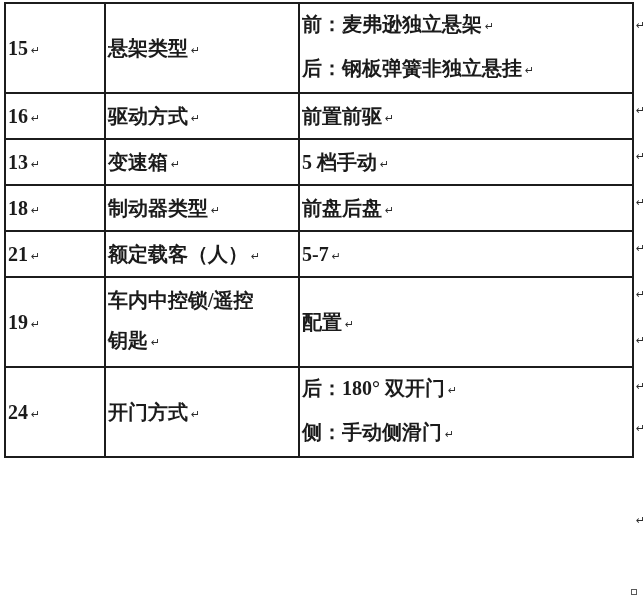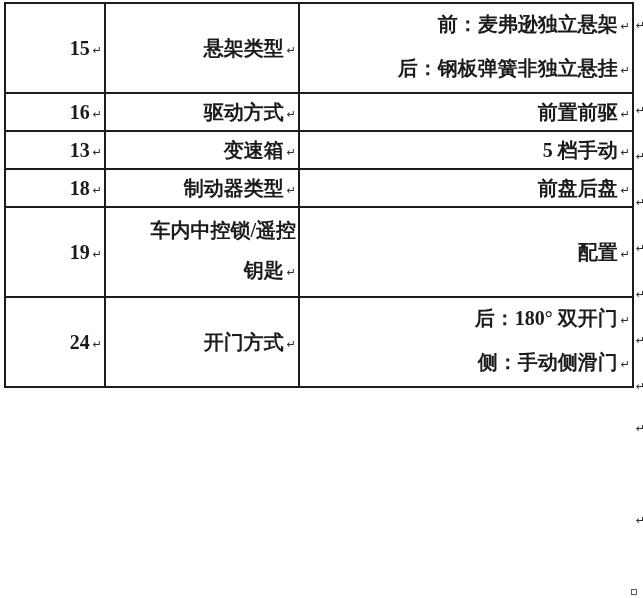--- a/index.html
+++ b/index.html
@@ -4,24 +4,24 @@
 <style>
   html,body{margin:0;padding:0;}
   body{
     width:643px;height:598px;background:#ffffff;position:relative;overflow:hidden;
     font-family:"Liberation Serif","DejaVu Serif",serif;
     font-weight:bold;color:#1b1b1b;
   }
   .table-wrap{position:absolute;left:4px;top:2px;}
   table{border-collapse:collapse;table-layout:fixed;width:628px;background:#fff;}
   td{
-    border:2px solid #1c1c1c;text-align:right;vertical-align:middle;
+    border:2px solid #1c1c1c;text-align:left;vertical-align:middle;
     font-size:20px;padding:0 2px;overflow:hidden;
   }
-  tr.r-single{height:38px;}
+  tr.r-single{height:46px;}
   tr.r-tall{height:88px;}
   tr.r-tall23{height:90px;}
   tr.r-tall24{height:90px;}
   .line{line-height:40px;white-space:nowrap;}
   .pmark{
     display:inline-block;font-family:"DejaVu Sans",sans-serif;font-weight:normal;
     font-size:11px;color:#2b2b2b;margin-left:3px;vertical-align:baseline;
     position:relative;top:-1px;
   }
   .row-mark{
@@ -67,20 +67,25 @@
   </tr>
 
   <tr class="r-single">
     <td><span>18</span><span class="pmark">↵</span></td>
     <td><span>制动器类型</span><span class="pmark">↵</span></td>
     <td><span>前盘后盘</span><span class="pmark">↵</span></td>
   </tr>
 
 
 
+  <tr class="r-single">
+    <td><span>21</span><span class="pmark">↵</span></td>
+    <td><span>额定载客（人）</span><span class="pmark">↵</span></td>
+    <td><span>5-7</span><span class="pmark">↵</span></td>
+  </tr>
 
 
   <tr class="r-tall23">
     <td><span>19</span><span class="pmark">↵</span></td>
     <td>
       <div class="line"><span>车内中控锁/遥控</span></div>
       <div class="line"><span>钥匙</span><span class="pmark">↵</span></div>
     </td>
     <td><span>配置</span><span class="pmark">↵</span></td>
   </tr>

